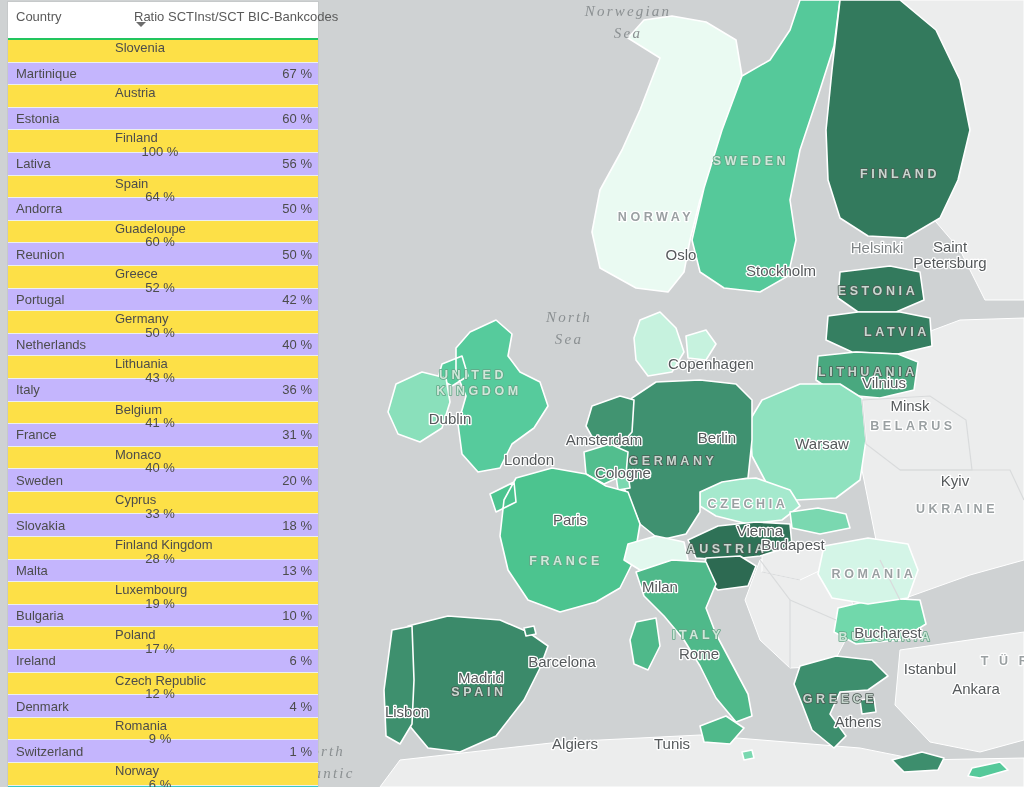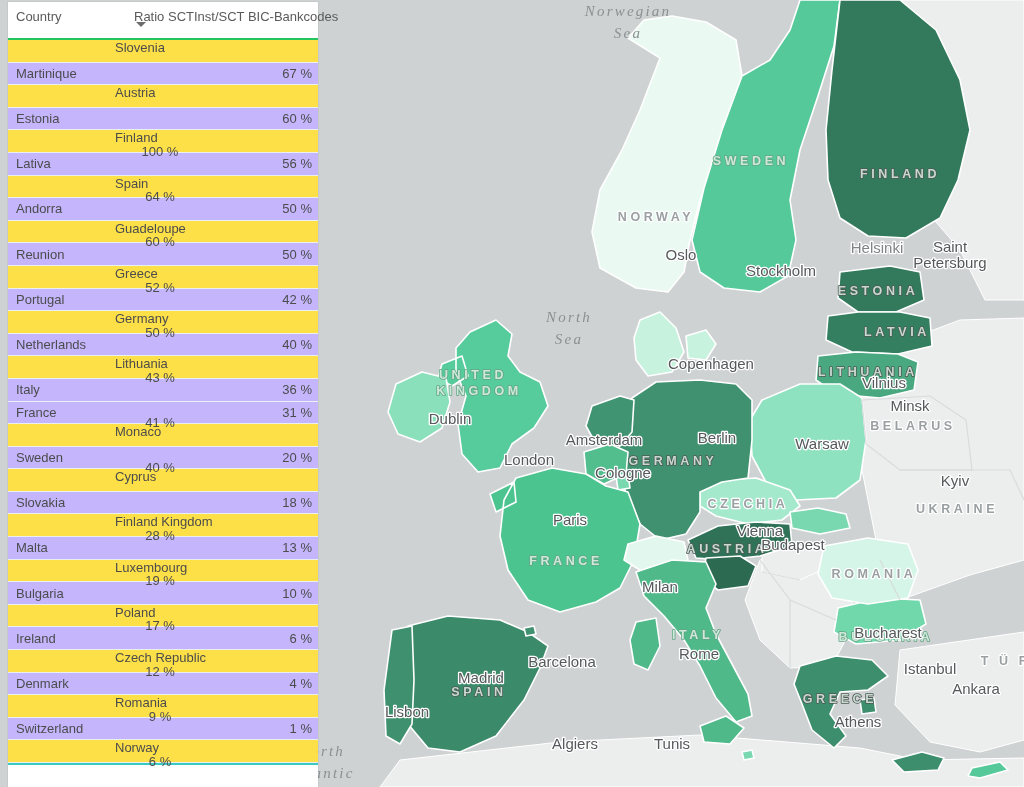--- a/index.html
+++ b/index.html
@@ -317,20 +317,24 @@
           <div class="td-ratio">40 %</div>
         </div>
         <div class="tr odd">
           <div class="td-country">Lithuania</div>
           <div class="td-ratio">40 %</div>
         </div>
         <div class="tr even">
           <div class="td-country">Italy</div>
           <div class="td-ratio">36 %</div>
         </div>
+        <div class="tr odd">
+          <div class="td-country">Belgium</div>
+          <div class="td-ratio">33 %</div>
+        </div>
         <div class="tr even">
           <div class="td-country">France</div>
           <div class="td-ratio">31 %</div>
         </div>
         <div class="tr odd">
           <div class="td-country">Monaco</div>
           <div class="td-ratio">28 %</div>
         </div>
         <div class="tr even">
           <div class="td-country">Sweden</div>

